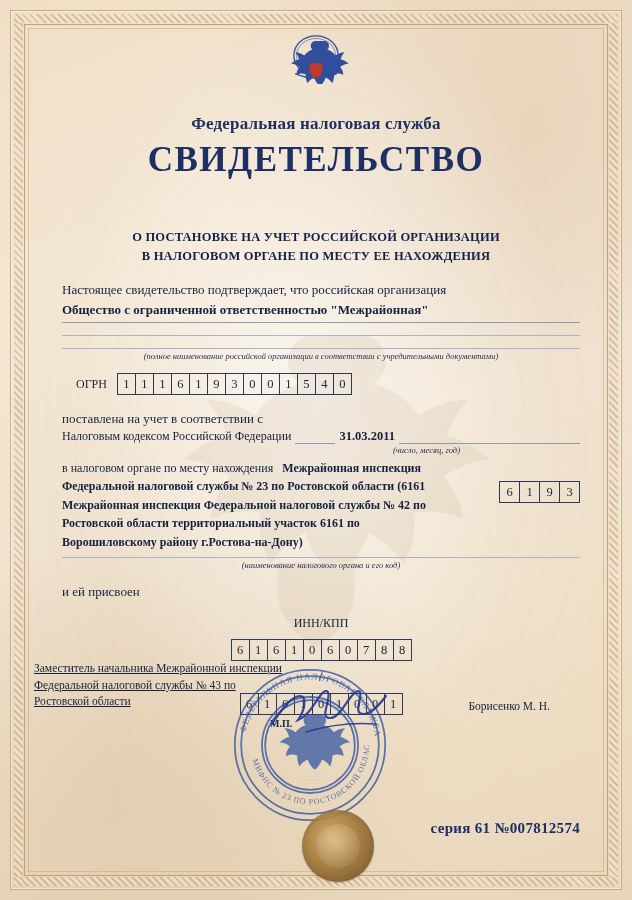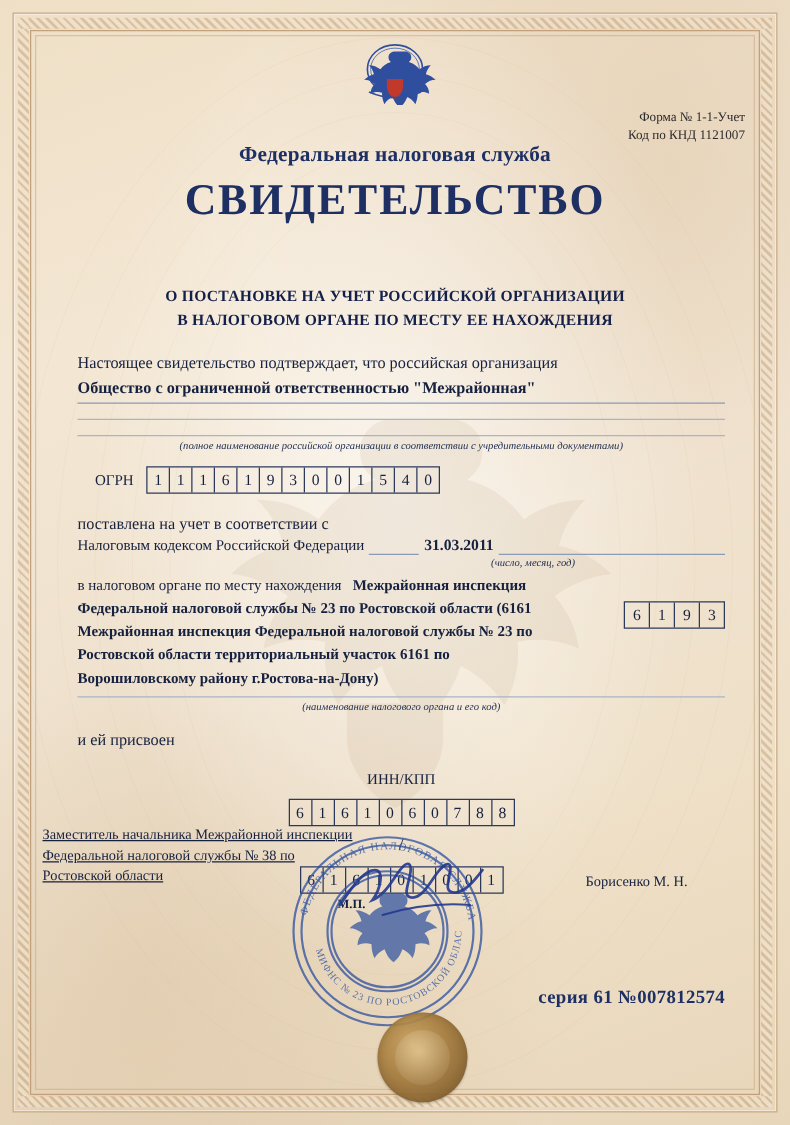--- a/index.html
+++ b/index.html
@@ -301,21 +301,21 @@
     content: "";
     position: absolute;
     left: 14px; top: 14px; right: 14px; bottom: 14px;
     border-radius: 50%;
     background: radial-gradient(circle at 45% 40%, rgba(255,235,190,0.45), rgba(140,100,50,0.35));
   }
 
   .serial {
     position: absolute;
     right: 18px;
-    top: 760px;
+    top: 790px;
     font-size: 15px;
     font-weight: bold;
     color: #1d2f63;
     letter-spacing: 0.3px;
   }
   .serial .num { font-weight: bold; }
 
   .guilloche {
     position: absolute;
     inset: 0;
@@ -355,24 +355,20 @@
     <svg class="emblem" viewBox="0 0 100 80">
       <ellipse cx="50" cy="36" rx="34" ry="30" fill="none" stroke="#2f4f9e" stroke-width="2"></ellipse>
       <ellipse cx="50" cy="36" rx="30" ry="26" fill="none" stroke="#3a5fb0" stroke-width="1"></ellipse>
       <g fill="#2f4f9e">
         <path d="M50 14c-5 0-8 3-8 7 0 3 1 5 3 6-6 2-10 5-13 9-4-3-9-5-14-5 3 3 5 7 6 11-5 1-9 4-12 7 5 0 9 2 13 5-3 3-5 7-5 12 4-2 9-3 14-1 0 5 1 10 3 14 2-4 6-7 10-9 2 5 4 9 9 13 5-4 7-8 9-13 4 2 8 5 10 9 2-4 3-9 3-14 5-2 10-1 14 1 0-5-2-9-5-12 4-3 8-5 13-5-3-3-7-6-12-7 1-4 3-8 6-11-5 0-10 2-14 5-3-4-7-7-13-9 2-1 3-3 3-6 0-4-3-7-8-7z"></path>
         <path d="M40 48h20v9c0 7-5 13-10 16-5-3-10-9-10-16v-9z" fill="#c0392b"></path>
       </g>
       <path d="M18 64 Q50 78 82 64" fill="none" stroke="#2f4f9e" stroke-width="2"></path>
     </svg>
 
-    <div class="form-code">
-      <div>Форма № 1-1-Учет</div>
-      <div>Код по КНД 1121007</div>
-    </div>
 
     <div class="fns-title">Федеральная налоговая служба</div>
     <div class="main-title">СВИДЕТЕЛЬСТВО</div>
 
     <div class="subtitle">
       <div>О ПОСТАНОВКЕ НА УЧЕТ РОССИЙСКОЙ ОРГАНИЗАЦИИ</div>
       <div>В НАЛОГОВОМ ОРГАНЕ  ПО МЕСТУ ЕЕ НАХОЖДЕНИЯ</div>
     </div>
 
     <div class="body-area">
@@ -413,21 +409,21 @@
         </div>
         <div class="date-caption">(число, месяц, год)</div>
       </div>
 
       <div class="org-block">
         <div class="org-line">
           <span>в налоговом органе по месту нахождения</span>
           <span class="bold" style="margin-left:6px">Межрайонная инспекция</span>
         </div>
         <div class="org-line b">Федеральной налоговой службы № 23 по Ростовской области (6161</div>
-        <div class="org-line b">Межрайонная инспекция Федеральной налоговой службы № 23 по</div>
+        <div class="org-line b">Межрайонная инспекция Федеральной налоговой службы № 42 по</div>
         <div class="org-line b">Ростовской области территориальный участок 6161 по</div>
         <div class="org-line b">Ворошиловскому району г.Ростова-на-Дону)</div>
         <div class="code-right">
           <span class="cells" id="body-code-cells">
               <span class="cell">6</span>
               <span class="cell">1</span>
               <span class="cell">9</span>
               <span class="cell">3</span>
             </span>
         </div>
@@ -462,21 +458,21 @@
             <span class="cell">0</span>
             <span class="cell">0</span>
             <span class="cell">1</span>
           </span>
       </div>
     </div>
 
     <div class="signature-block">
       <div class="sig-left">
         <div>Заместитель начальника Межрайонной инспекции</div>
-        <div>Федеральной налоговой службы № 38 по</div>
+        <div>Федеральной налоговой службы № 43 по</div>
         <div>Ростовской области</div>
       </div>
 
       <div class="sig-name">Борисенко М. Н.</div>
       <div class="mp">М.П.</div>
 
       <svg class="stamp" viewBox="0 0 200 200">
         <g fill="none" stroke="#2b4fa0" stroke-width="2.2" opacity="0.85">
           <circle cx="100" cy="100" r="94"></circle>
           <circle cx="100" cy="100" r="86"></circle>

